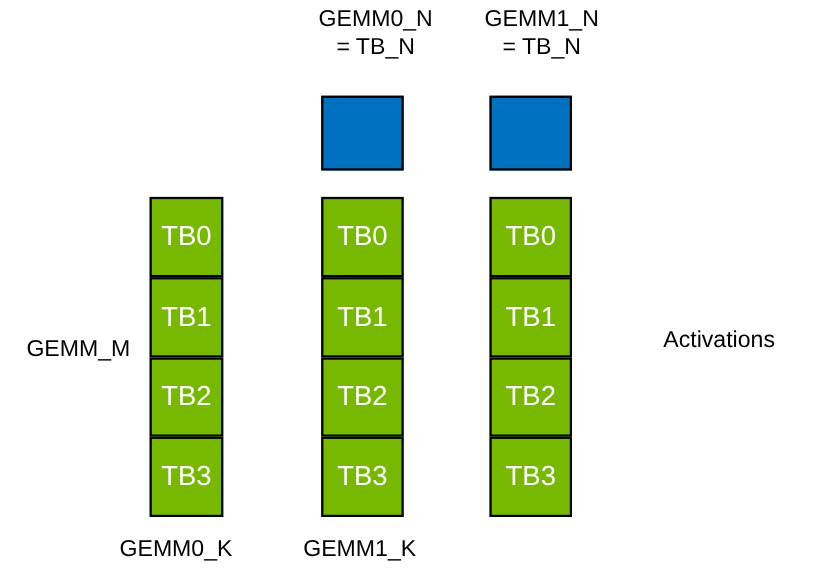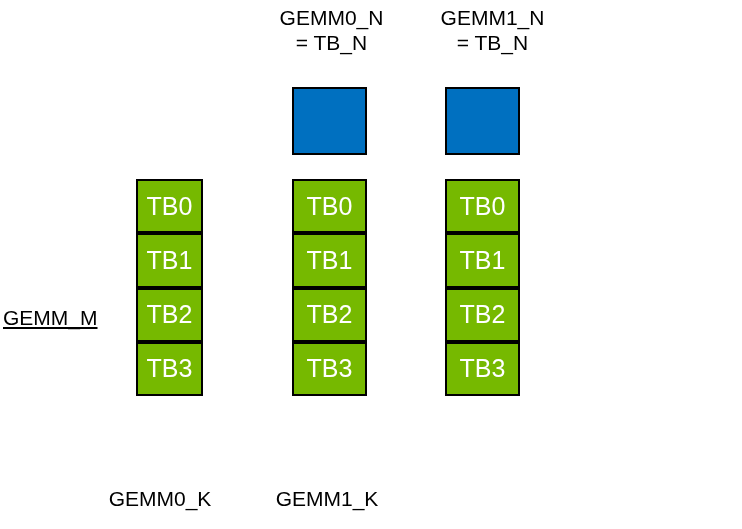--- a/index.html
+++ b/index.html
@@ -31,44 +31,44 @@
     top: 87px;
     width: 75px;
     height: 68px;
     box-sizing: border-box;
     background: var(--weights-fill, #0070C0);
     border: 2.5px solid var(--outline, #000000);
   }
   .act-col {
     position: absolute;
     top: 179px;
-    height: 217px;
+    height: 291px;
     display: flex;
     flex-direction: column;
   }
   .tb {
     flex: 1;
     box-sizing: border-box;
     background: var(--activations-fill, #76B900);
     border: 2.2px solid var(--outline, #000000);
     display: flex;
     align-items: center;
     justify-content: center;
   }
   .tb span {
     color: var(--block-text, #ffffff);
     font-size: 25px;
     line-height: 1;
   }
   
-  #top-label-0 { left: 256px; top: 5px;  width: 151px; }
+  #top-label-0 { left: 266px; top: 5px;  width: 151px; }
   #top-label-1 { left: 417px; top: 5px;  width: 151px; }
   #weights-label     { left: 603px; top: 109px; }
   #activations-label { left: 603px; top: 296px; }
-  #gemm-m-label      { left: 3px;  top: 305px; text-decoration: underline; }
+  #gemm-m-label      { left: 24px;  top: 305px; }
   #gemm0-k-label     { left: 85px;  top: 486px; width: 150px; }
   #gemm1-k-label     { left: 252px; top: 486px; width: 150px; }
   
   #weights-sq-0 { left: 292px; }
   #weights-sq-1 { left: 445px; }
   #act-col-0 { left: 136px; width: 67px; }
   #act-col-1 { left: 292px; width: 75px; }
   #act-col-2 { left: 445px; width: 75px; }
 </style>
 </head>
@@ -81,20 +81,21 @@
     <div>= TB_N</div>
   </div>
   <div class="label center" id="top-label-1">
     <div>GEMM1_N</div>
     <div>= TB_N</div>
   </div>
 
   <div class="weights-square" id="weights-sq-0"></div>
   <div class="weights-square" id="weights-sq-1"></div>
 
+  <div class="label" id="activations-label">Activations</div>
 
   <div class="label" id="gemm-m-label">GEMM_M</div>
 
   <div class="act-col" id="act-col-0">
     <div class="tb">
         <span>TB0</span>
       </div>
     <div class="tb">
         <span>TB1</span>
       </div>

